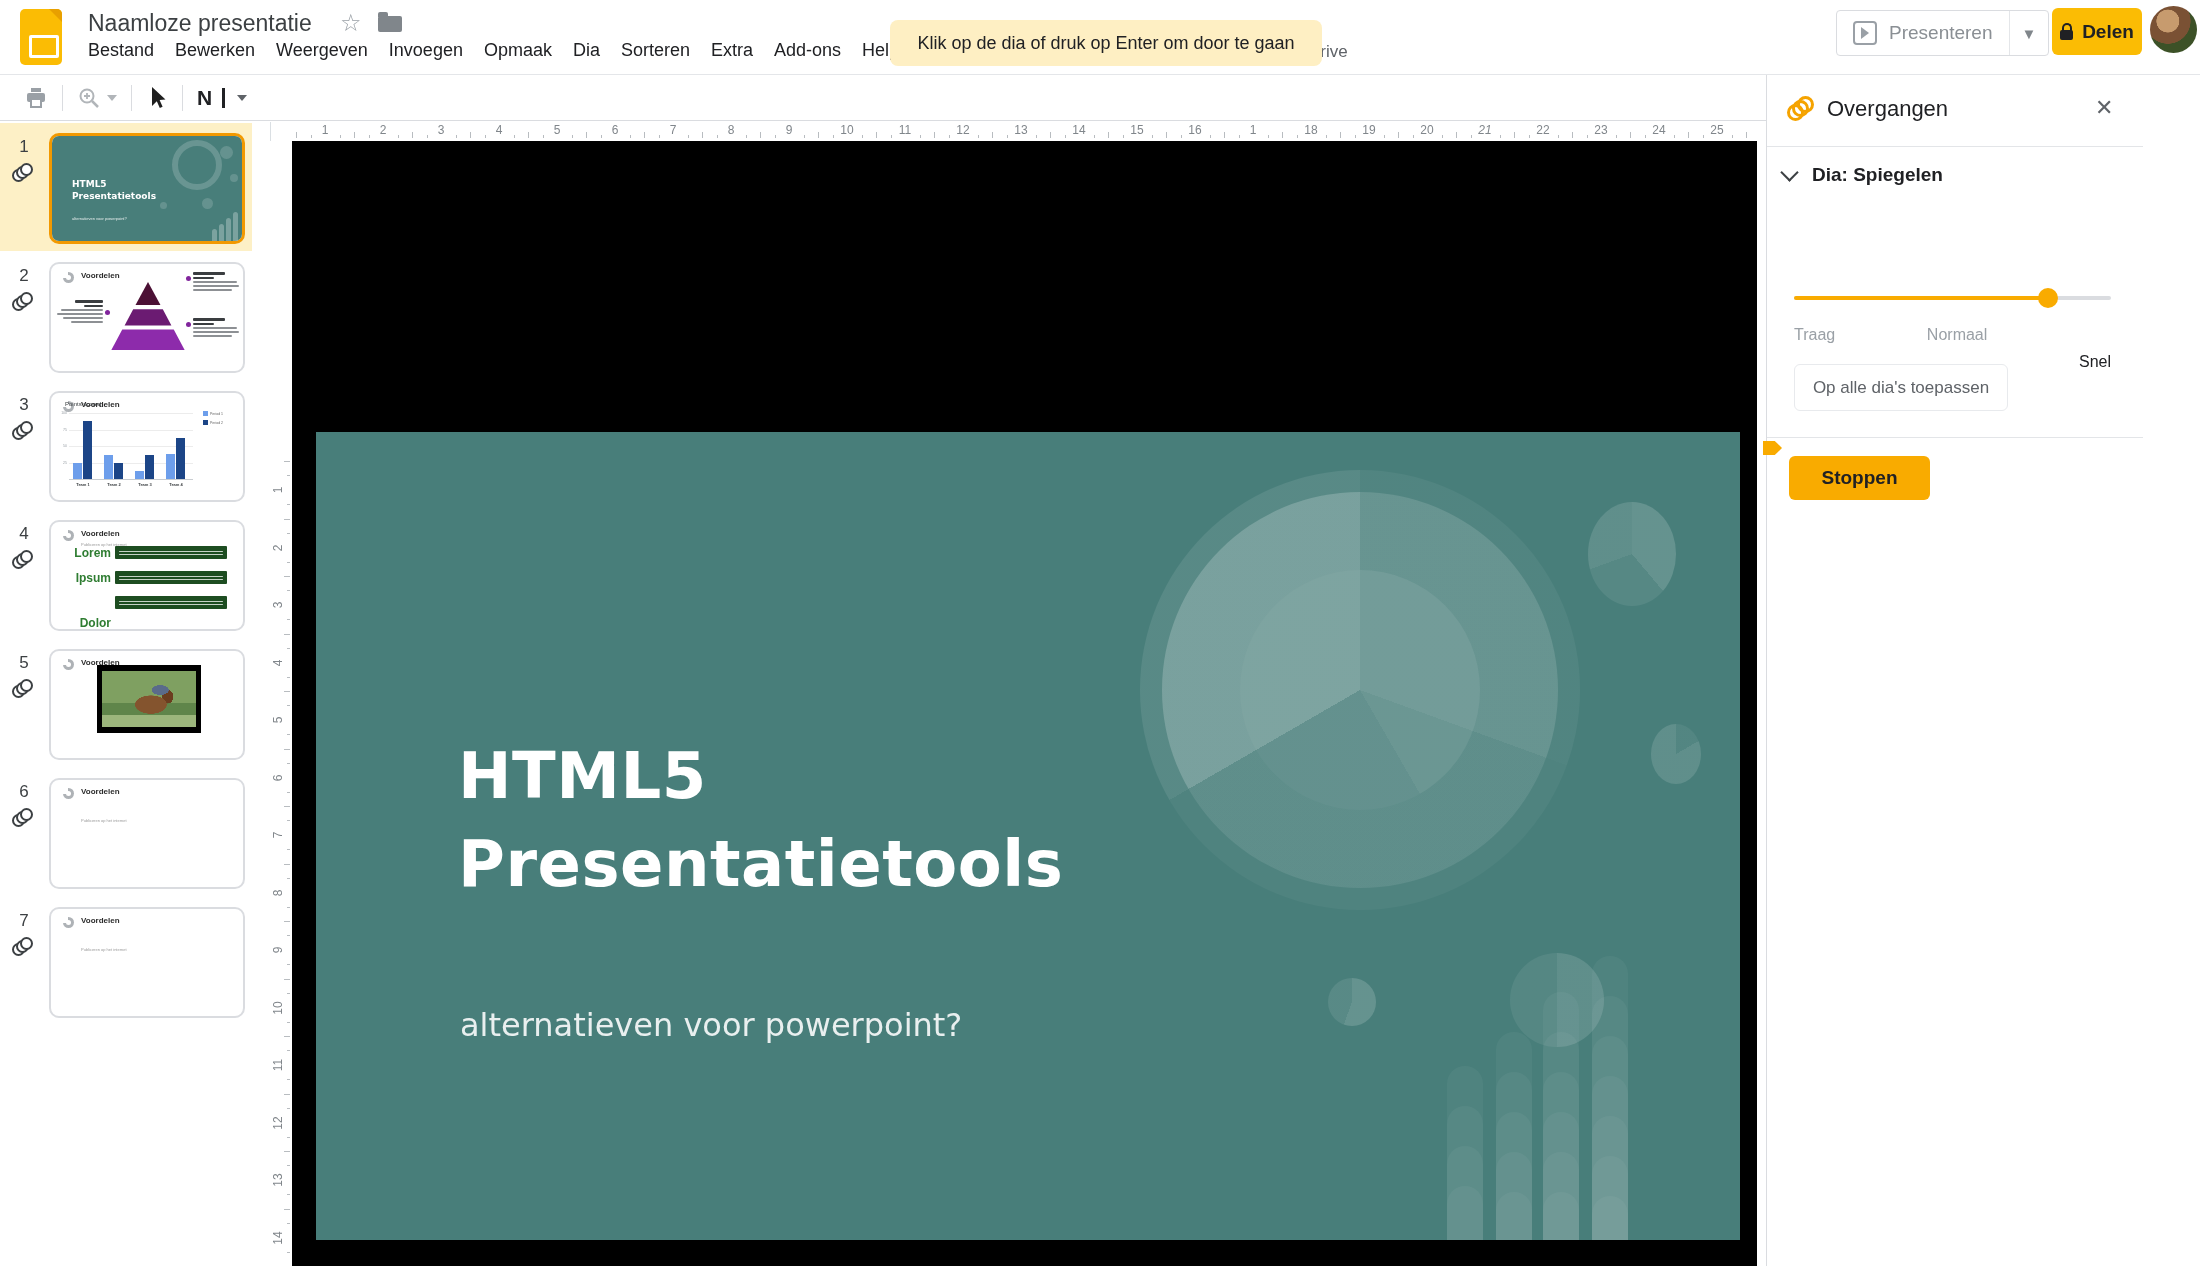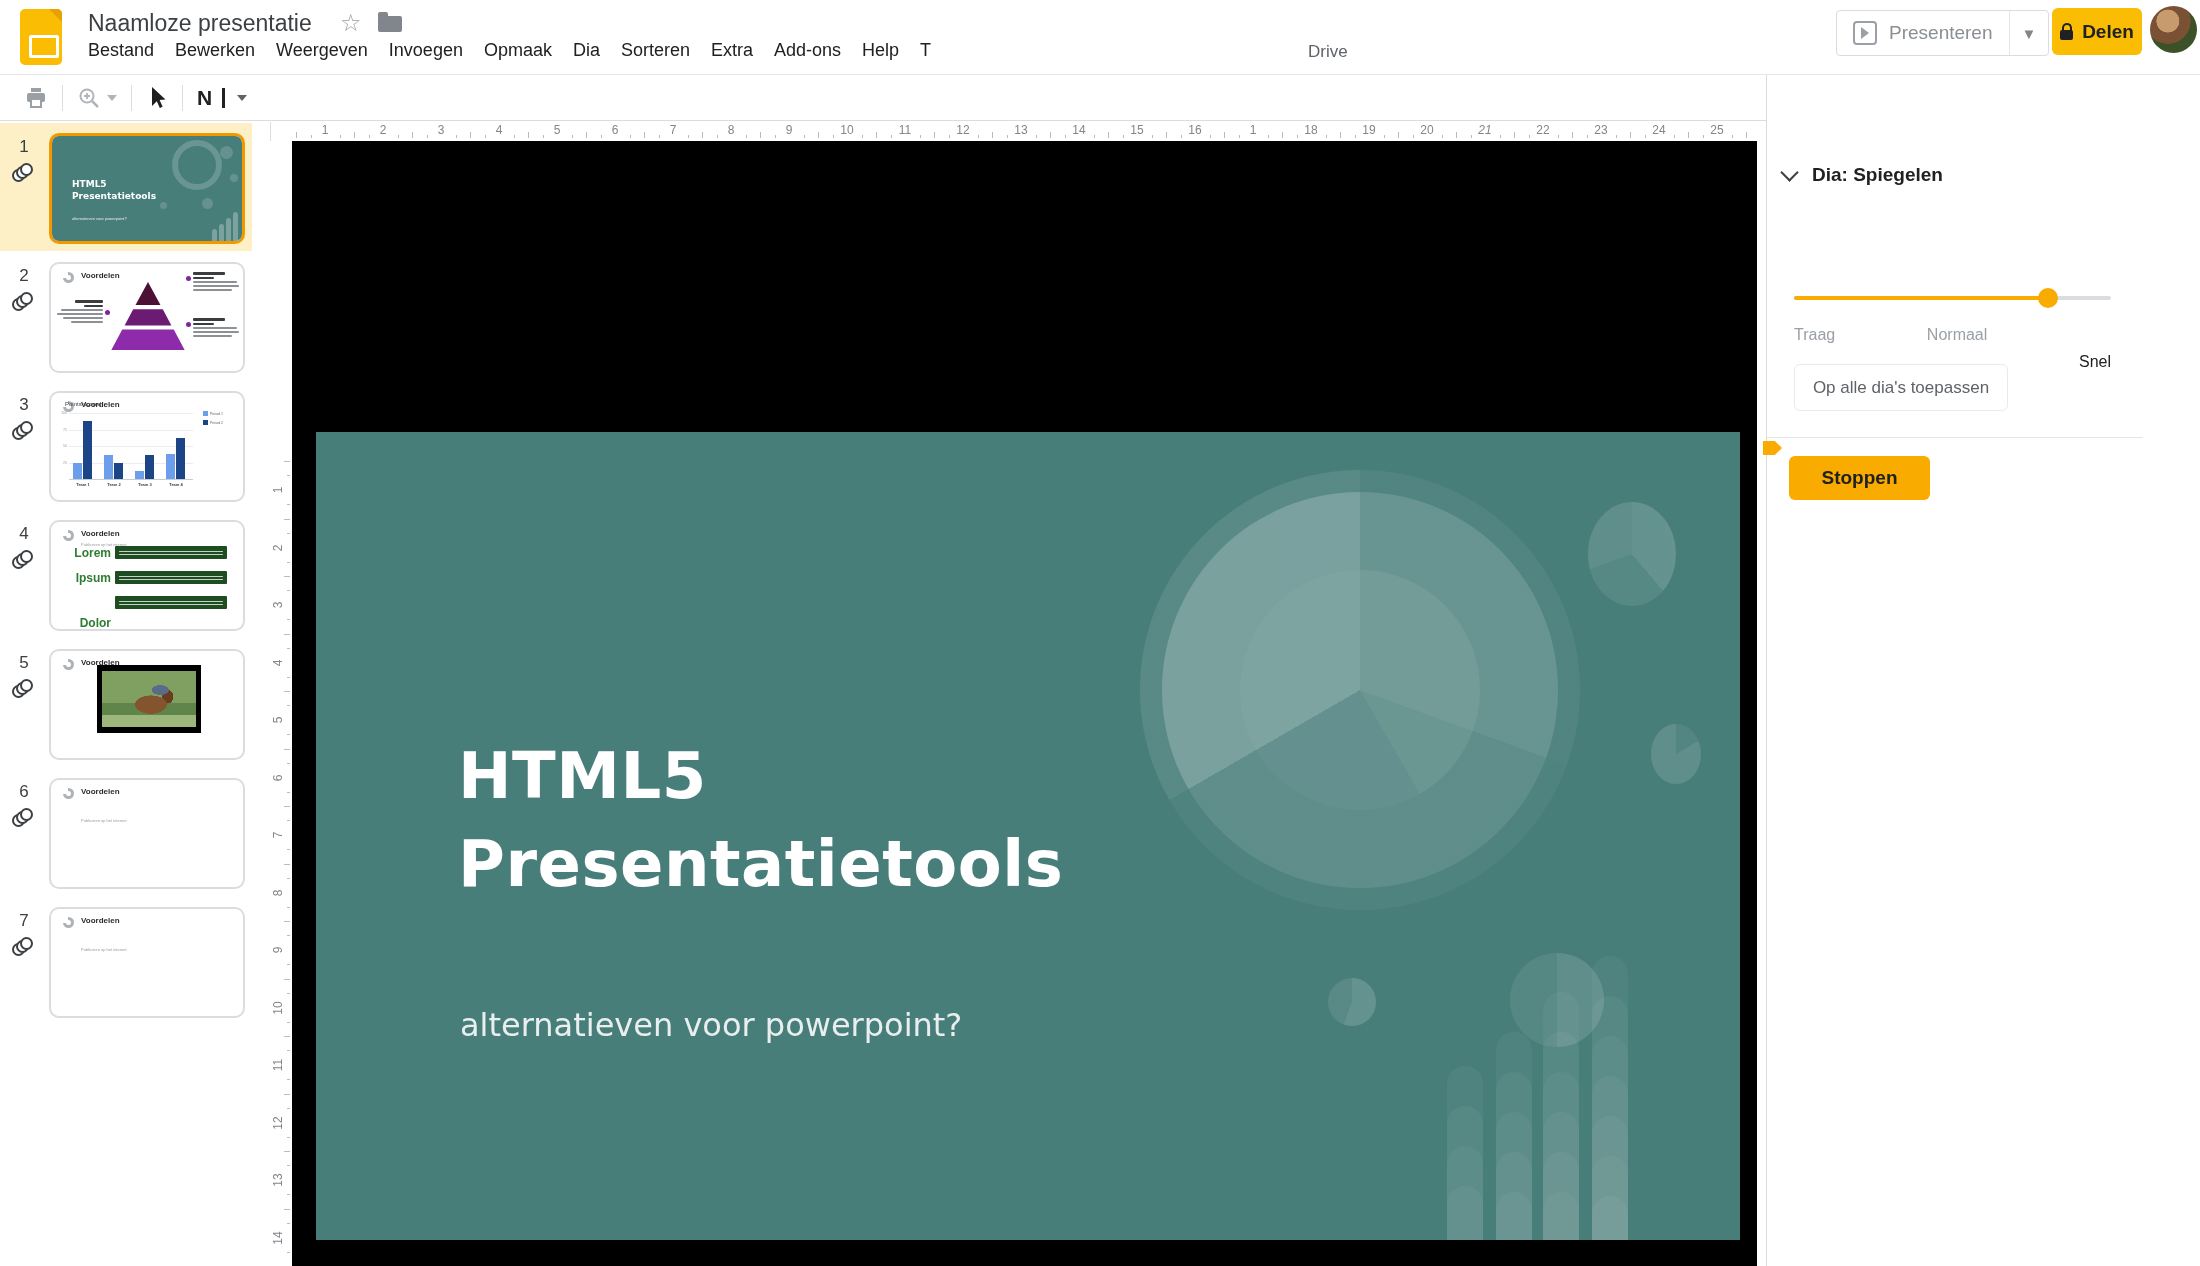--- a/index.html
+++ b/index.html
@@ -142,20 +142,21 @@
         <span>Invoegen</span>
         <span>Opmaak</span>
         <span>Dia</span>
         <span>Sorteren</span>
         <span>Extra</span>
         <span>Add-ons</span>
         <span>Help</span>
         <span>T</span>
       </div>
     <div class="drive-status">Drive</div>
+    <div class="tooltip">Klik op de dia of druk op Enter om door te gaan</div>
 
     <div class="present-btn">
       <div class="present-main">
         <div class="present-icon"></div>
         <span>Presenteren</span>
       </div>
       <div class="present-caret">▼</div>
     </div>
     <div class="share-btn">
       <div class="lock"></div>
@@ -575,20 +576,29 @@
       <div class="thumb" style="top: 785px;">
         <div class="pad">
           <div class="shell"></div>
           <div class="mini-title">Voordelen</div>
           <div class="mini-sub" style="top: 38px;">Publiceren op het internet</div>
         </div>
       </div>
     </div>
 
   <div class="panel">
+    <div class="panel-head">
+      <div class="trans-ic orange" style="left:20px;top:22px;">
+        <i style="left:0;top:8px;"></i>
+          <i style="left:5px;top:4px;"></i>
+          <i style="left:10px;top:0;"></i>
+      </div>
+      <div class="panel-title">Overgangen</div>
+      <div class="close-x">✕</div>
+    </div>
     <div class="sect-row">
       <div class="chev"></div>
       <div class="sect-label">Dia: Spiegelen</div>
     </div>
     <div class="slider">
       <div class="fill" style="width: 80%;"></div>
       <div class="knob" style="left: 80%;"></div>
     </div>
     <div class="speed-row">
         <span>Traag</span>

